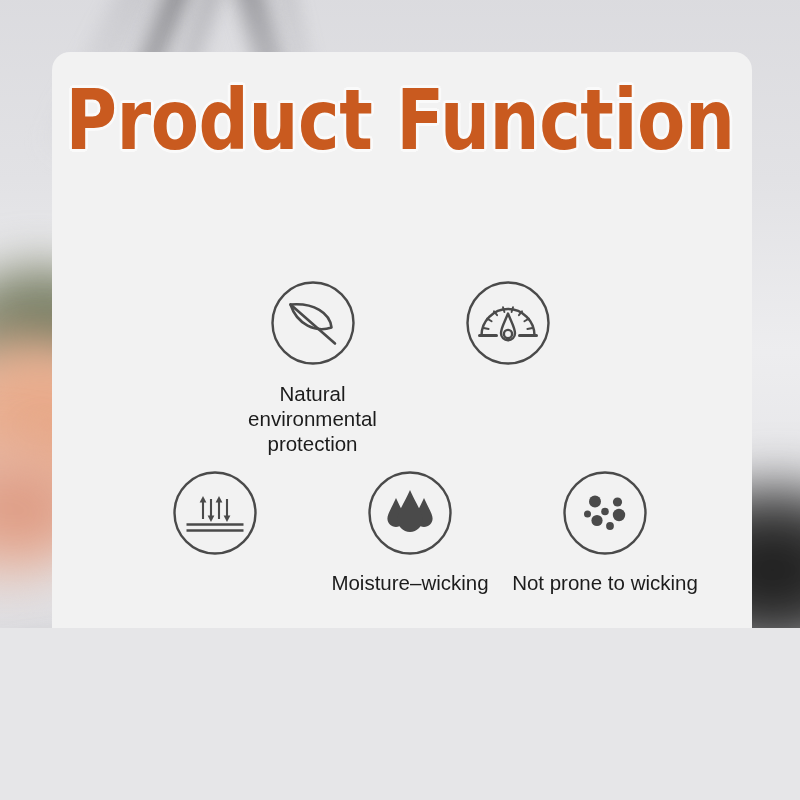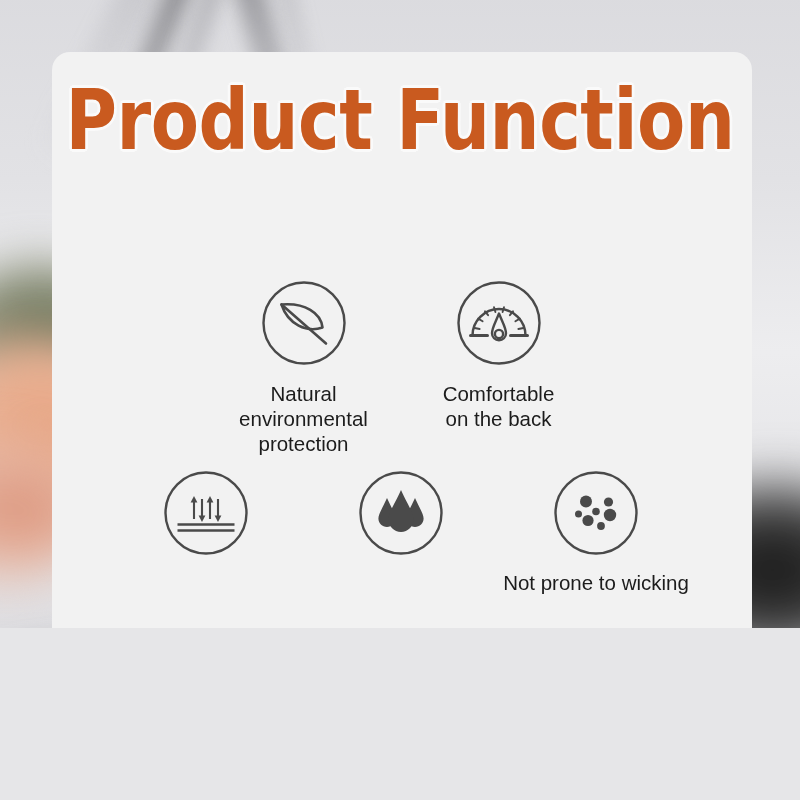--- a/index.html
+++ b/index.html
@@ -83,21 +83,21 @@
     transform:scaleX(.93);
     -webkit-text-stroke:0;
     text-shadow:
        2px 0 0 #fafafa, -2px 0 0 #fafafa, 0 2px 0 #fafafa, 0 -2px 0 #fafafa,
        2px 2px 0 #fafafa, -2px 2px 0 #fafafa, 2px -2px 0 #fafafa, -2px -2px 0 #fafafa,
        3px 0 0 #fafafa, -3px 0 0 #fafafa, 0 3px 0 #fafafa, 0 -3px 0 #fafafa;
     white-space:nowrap;
   }
 
   
-  .grid{position:absolute;left:51px;top:280px;width:700px;}
+  .grid{position:absolute;left:60px;top:280px;width:700px;}
   .row{display:flex;justify-content:center;align-items:flex-start;}
   .row.r1{margin-bottom:14px;}
   .cell{width:195px;display:flex;flex-direction:column;align-items:center;}
   .cell .badge{width:86px;height:86px;}
   .cell .badge svg{display:block;width:86px;height:86px;}
   .caption{
     margin-top:15px;
     text-align:center;
     color:#1c1c1c;
     font-size:20.5px;
@@ -169,22 +169,20 @@
             </g>
 
             <line x1="14.5" y1="55.6" x2="31.5" y2="55.6" stroke="#4a4a4a" stroke-width="3" stroke-linecap="round"></line>
             <line x1="54.5" y1="55.6" x2="71.5" y2="55.6" stroke="#4a4a4a" stroke-width="3" stroke-linecap="round"></line>
 
             <path d="M43 33.5 C46.8 43 50 48 50 53.2 C50 57.2 46.9 60.3 43 60.3
                      C39.1 60.3 36 57.2 36 53.2 C36 48 39.2 43 43 33.5 Z" fill="none" stroke="#4a4a4a" stroke-width="2.4" stroke-linejoin="round"></path>
             <circle cx="43" cy="54" r="4.1" fill="none" stroke="#4a4a4a" stroke-width="2.4"></circle>
           </svg>
         </div>
-        <div class="caption">Comfortable
-on the back</div>
       </div>
 
     </div>
 
     <div class="row r2">
 
       <div class="cell">
         <div class="badge">
           <svg viewBox="0 0 86 86" xmlns="http://www.w3.org/2000/svg">
             <circle cx="43" cy="43" r="40.5" fill="none" stroke="#4a4a4a" stroke-width="2.4"></circle>
@@ -217,20 +215,21 @@
             <path d="M29 28 C34 39 37.6 44.2 37.6 48.6 C37.6 53.4 33.8 57 29 57
                      C24.2 57 20.4 53.4 20.4 48.6 C20.4 44.2 24 39 29 28 Z" fill="#4a4a4a"></path>
 
             <path d="M57 28 C62 39 65.6 44.2 65.6 48.6 C65.6 53.4 61.8 57 57 57
                      C52.2 57 48.4 53.4 48.4 48.6 C48.4 44.2 52 39 57 28 Z" fill="#4a4a4a"></path>
 
             <path d="M43 20 C50 35.5 55.5 42.5 55.5 49.5 C55.5 56.4 49.9 62 43 62
                      C36.1 62 30.5 56.4 30.5 49.5 C30.5 42.5 36 35.5 43 20 Z" fill="#4a4a4a"></path>
           </svg>
         </div>
+        <div class="caption">Moisture–wicking</div>
       </div>
 
       <div class="cell">
         <div class="badge">
           <svg viewBox="0 0 86 86" xmlns="http://www.w3.org/2000/svg">
             <circle cx="43" cy="43" r="40.5" fill="none" stroke="#4a4a4a" stroke-width="2.4"></circle>
             <g fill="#4a4a4a">
               <circle cx="33" cy="31.5" r="6"></circle>
               <circle cx="55.5" cy="32" r="4.6"></circle>
               <circle cx="43" cy="41.5" r="3.8"></circle>

